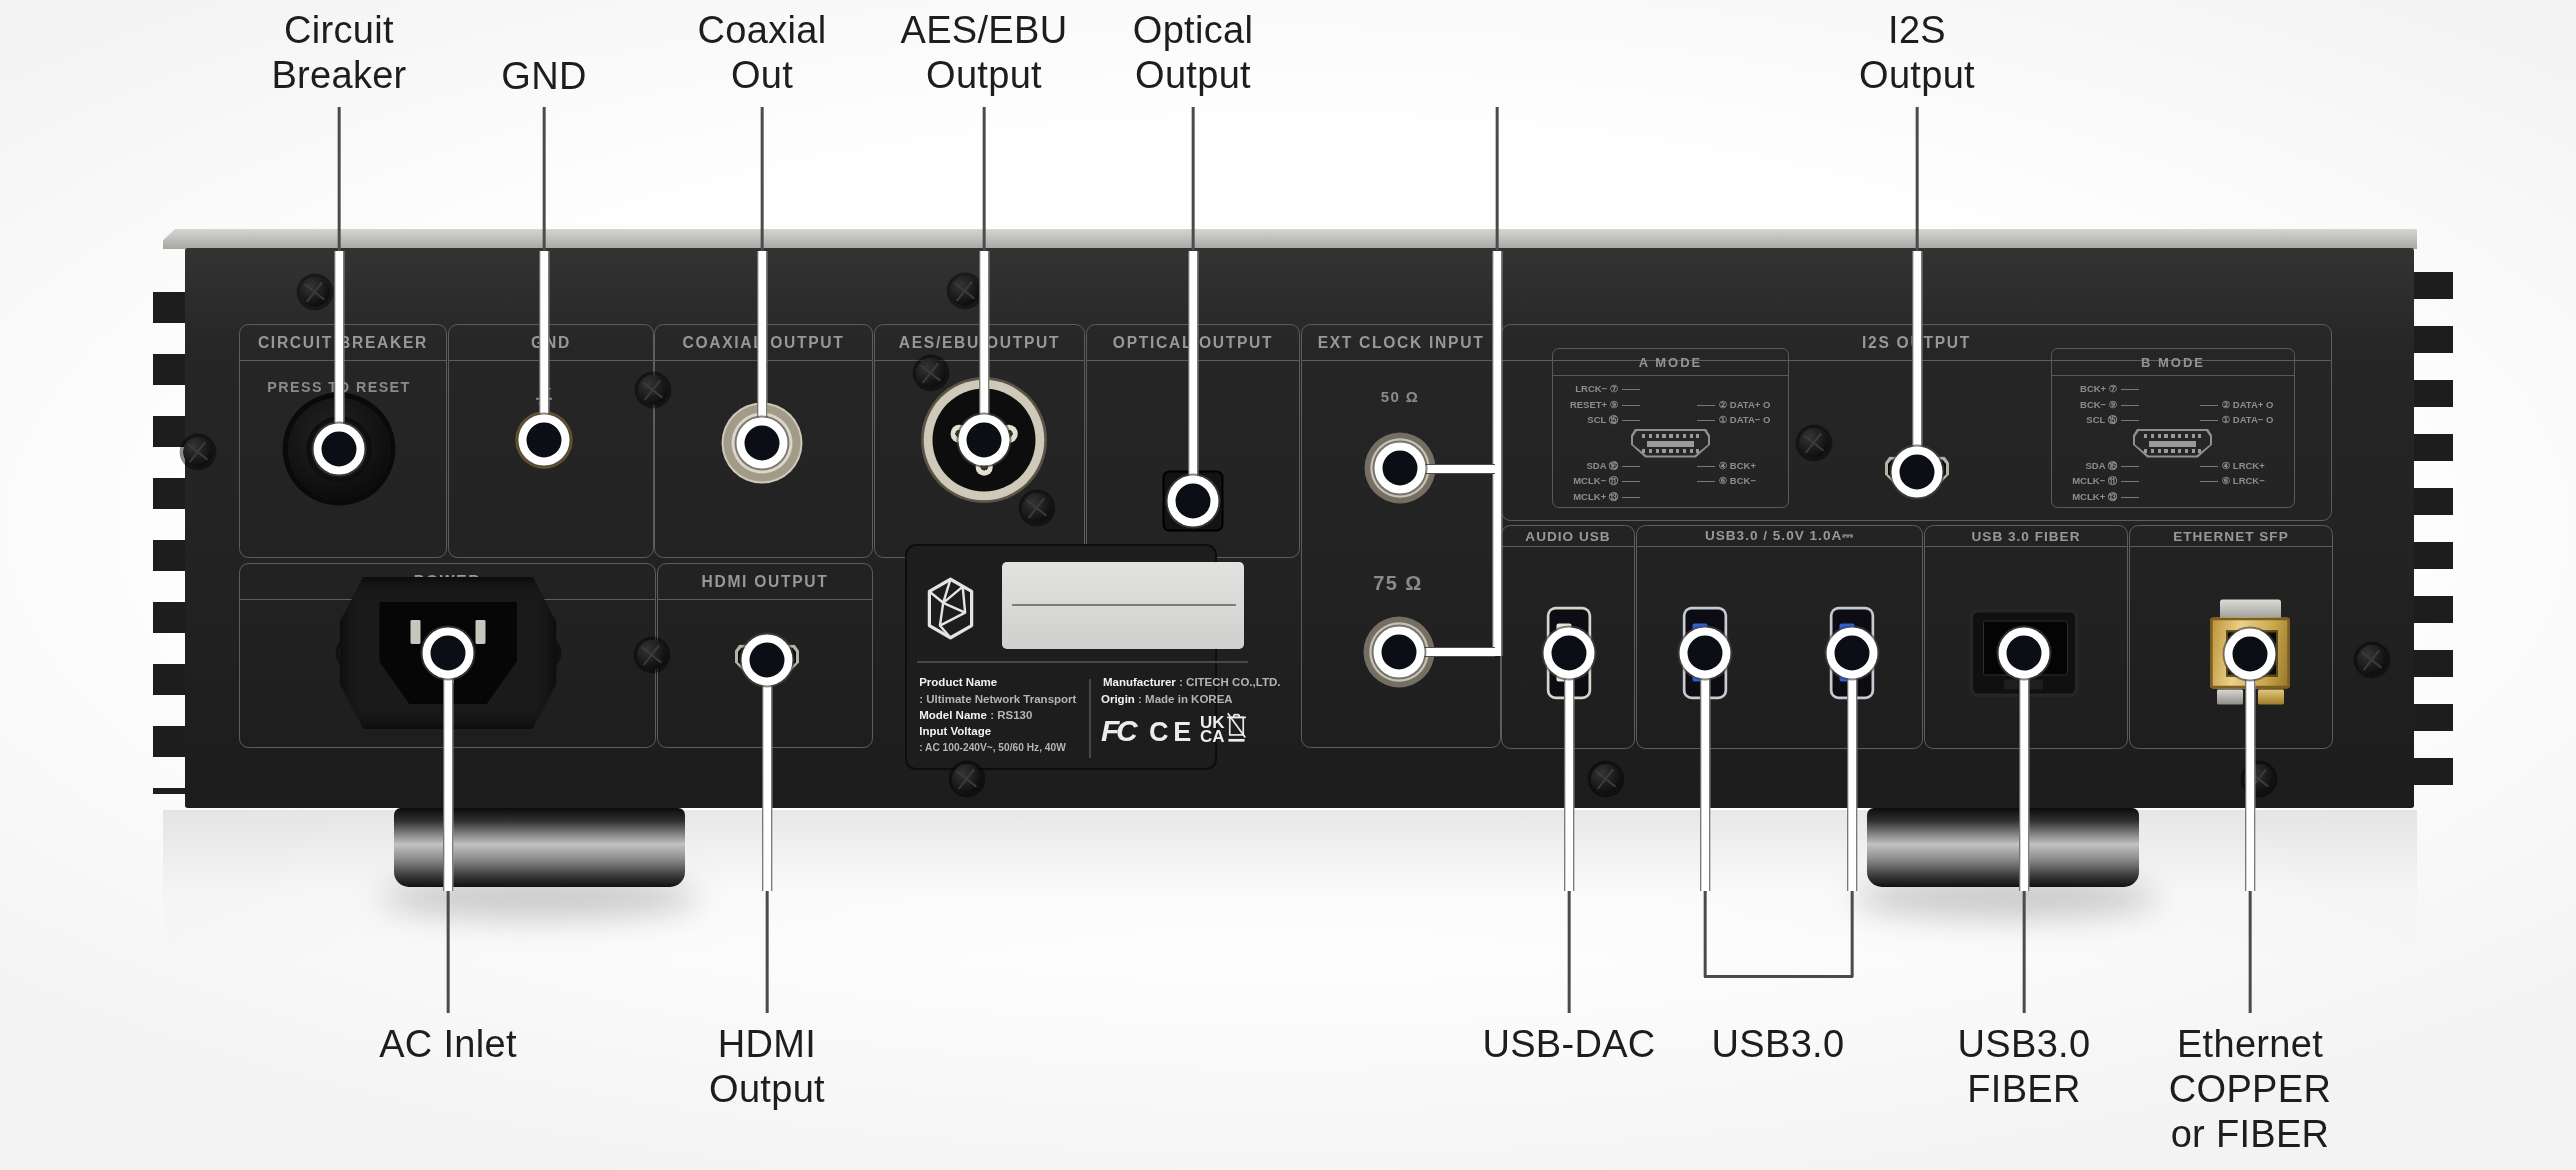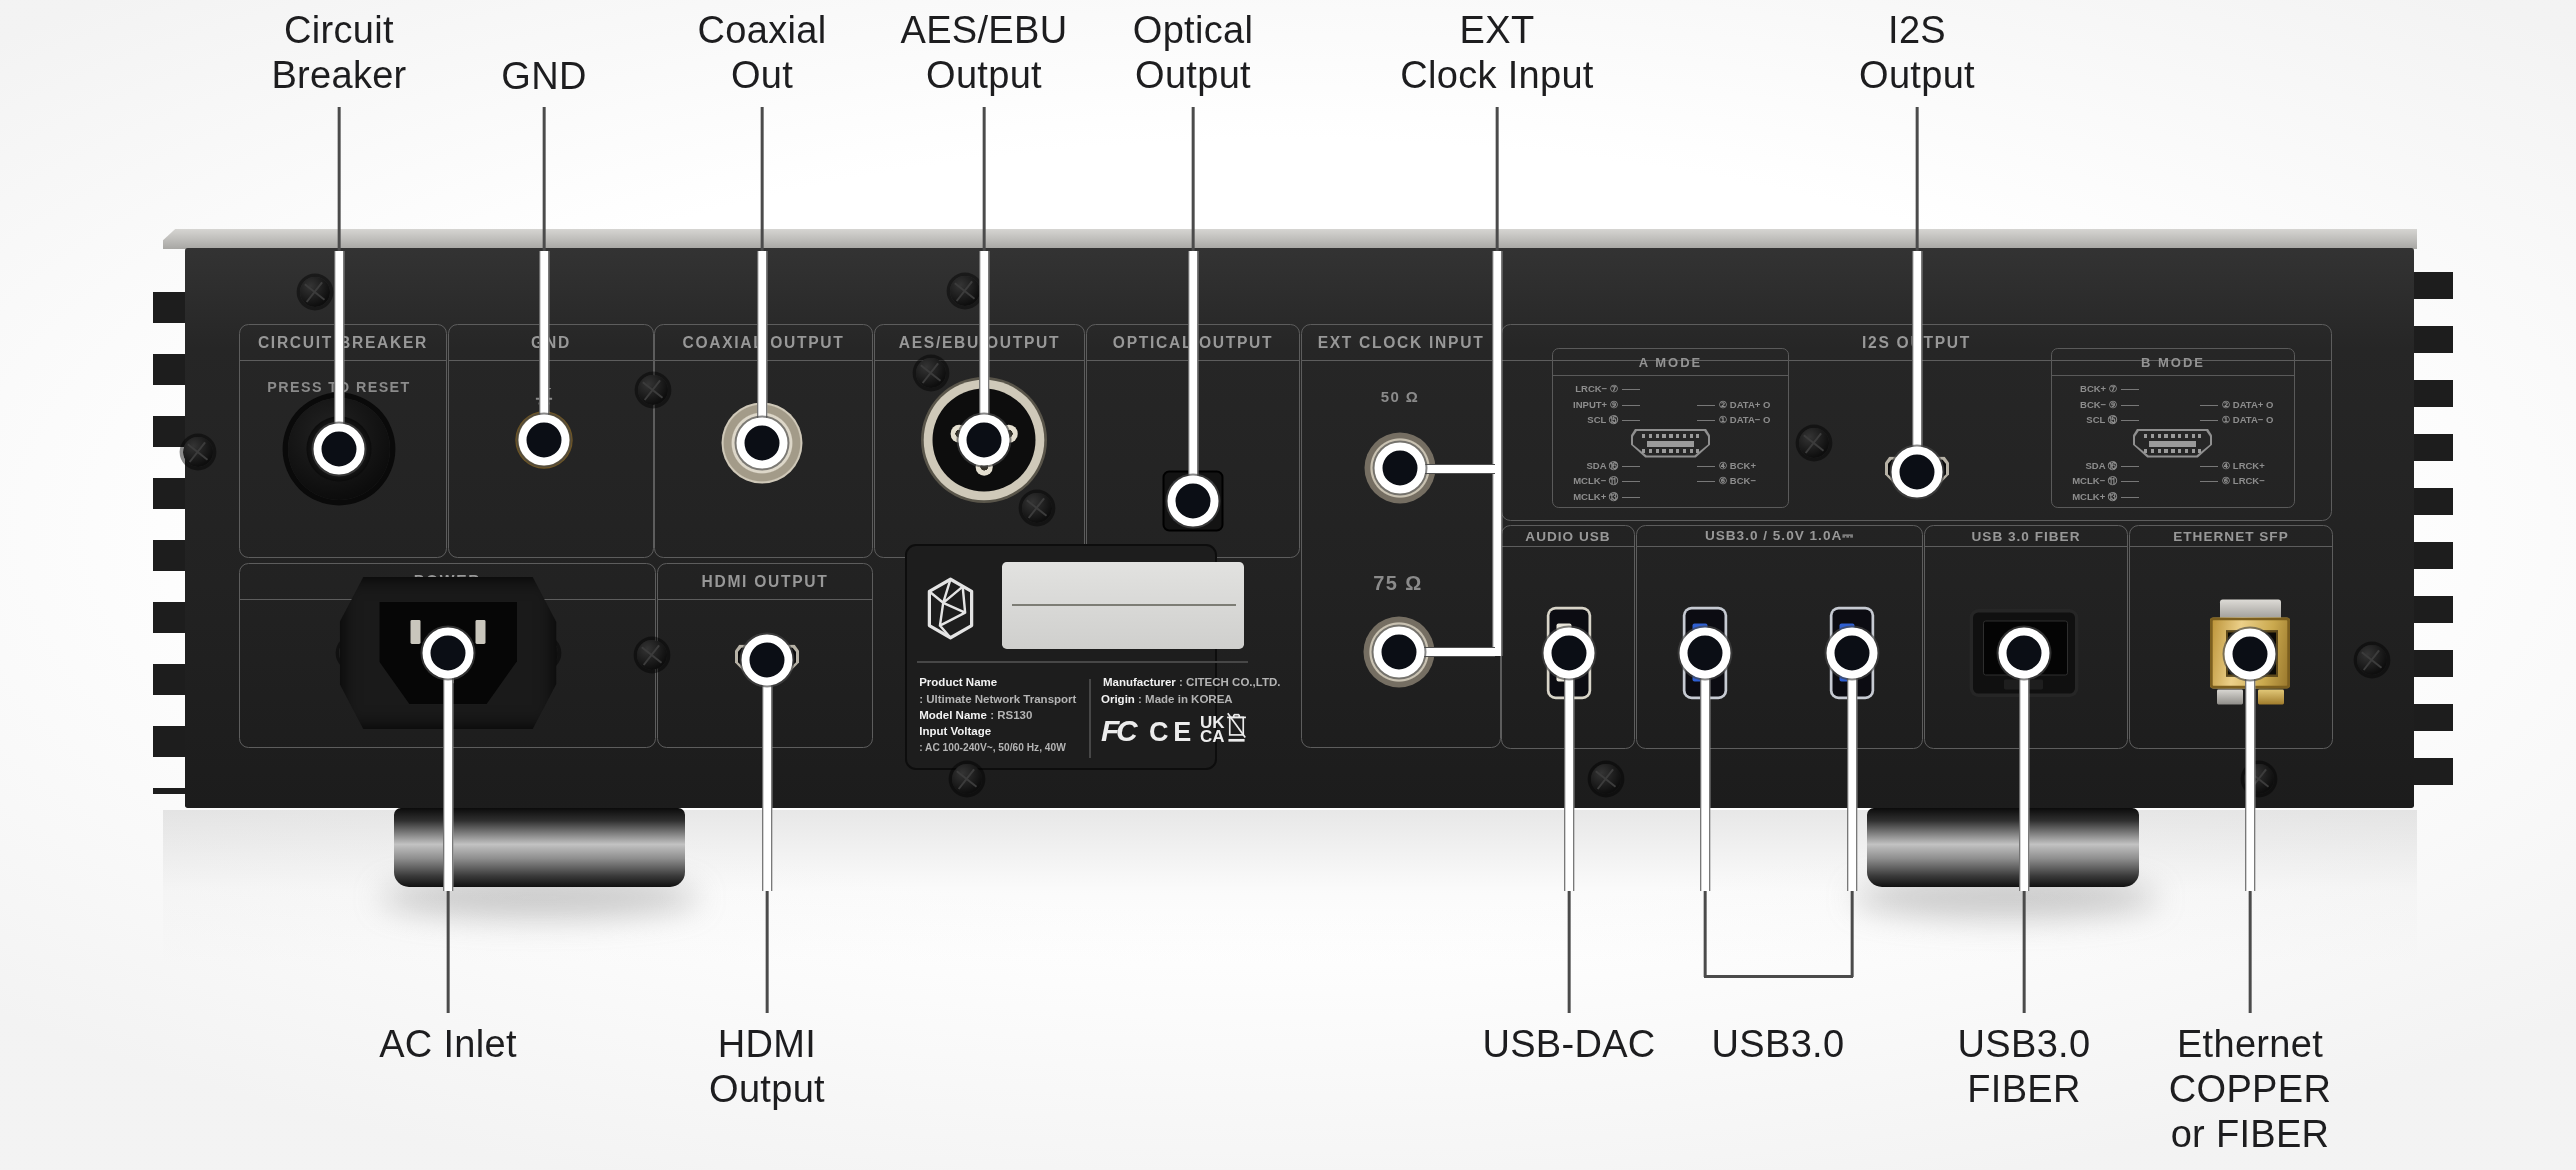--- a/index.html
+++ b/index.html
@@ -97,22 +97,20 @@
 
   <div class="lbl" style="left:339px;top:8.1px;">Circuit
 Breaker</div>
   <div class="lbl" style="left:544px;top:54px;">GND</div>
   <div class="lbl" style="left:762px;top:8.1px;">Coaxial
 Out</div>
   <div class="lbl" style="left:984px;top:8.1px;">AES/EBU
 Output</div>
   <div class="lbl" style="left:1193px;top:8.1px;">Optical
 Output</div>
-  <div class="lbl" style="left:1497px;top:8.1px;">EXT
-Clock Input</div>
   <div class="lbl" style="left:1917px;top:8.1px;">I2S
 Output</div>
 
   <div class="fins fins-l"></div>
   <div class="fins fins-r"></div>
   <div class="strip"></div>
   <div class="bodyp"></div>
   <div class="foot" style="left:394px;width:291px;"></div>
   <div class="foot" style="left:1867px;width:272px;"></div>
 
@@ -164,21 +162,21 @@
   <svg class="gndsym" style="left:544px;top:388px;" width="30" height="27" viewBox="0 0 44 40">
     <g stroke="#8b8b8b" stroke-width="3" fill="none">
       <path d="M22 2 v14 M10 16 h24 M14 23 h16 M18 30 h8"></path>
       <path d="M22 2 l10 -2"></path>
     </g>
   </svg>
 
   <div class="mode" style="left:1552px;top:348px;width:235px;height:158px;">
     <div class="mode-head">A MODE</div>
     <div class="pin pin-l" style="right:148px;top:34px;">LRCK− ⑦</div>
-    <div class="pin pin-l" style="right:148px;top:50px;">INPUT+ ⑨</div>
+    <div class="pin pin-l" style="right:148px;top:50px;">RESET+ ⑨</div>
     <div class="pin pin-l" style="right:148px;top:65px;">SCL ⑮</div>
     <div class="pin pin-l" style="right:148px;top:111px;">SDA ⑯</div>
     <div class="pin pin-l" style="right:148px;top:126px;">MCLK− ⑪</div>
     <div class="pin pin-l" style="right:148px;top:142px;">MCLK+ ⑬</div>
     <div class="pin pin-r" style="left:144px;top:50px;">② DATA+ O</div>
     <div class="pin pin-r" style="left:144px;top:65px;">① DATA− O</div>
     <div class="pin pin-r" style="left:144px;top:111px;">④ BCK+</div>
     <div class="pin pin-r" style="left:144px;top:126px;">⑥ BCK−</div>
     <div class="mhdmi" style="left:78px;top:80px;width:79px;height:28.5px;">
       <div class="mh-out"></div>

